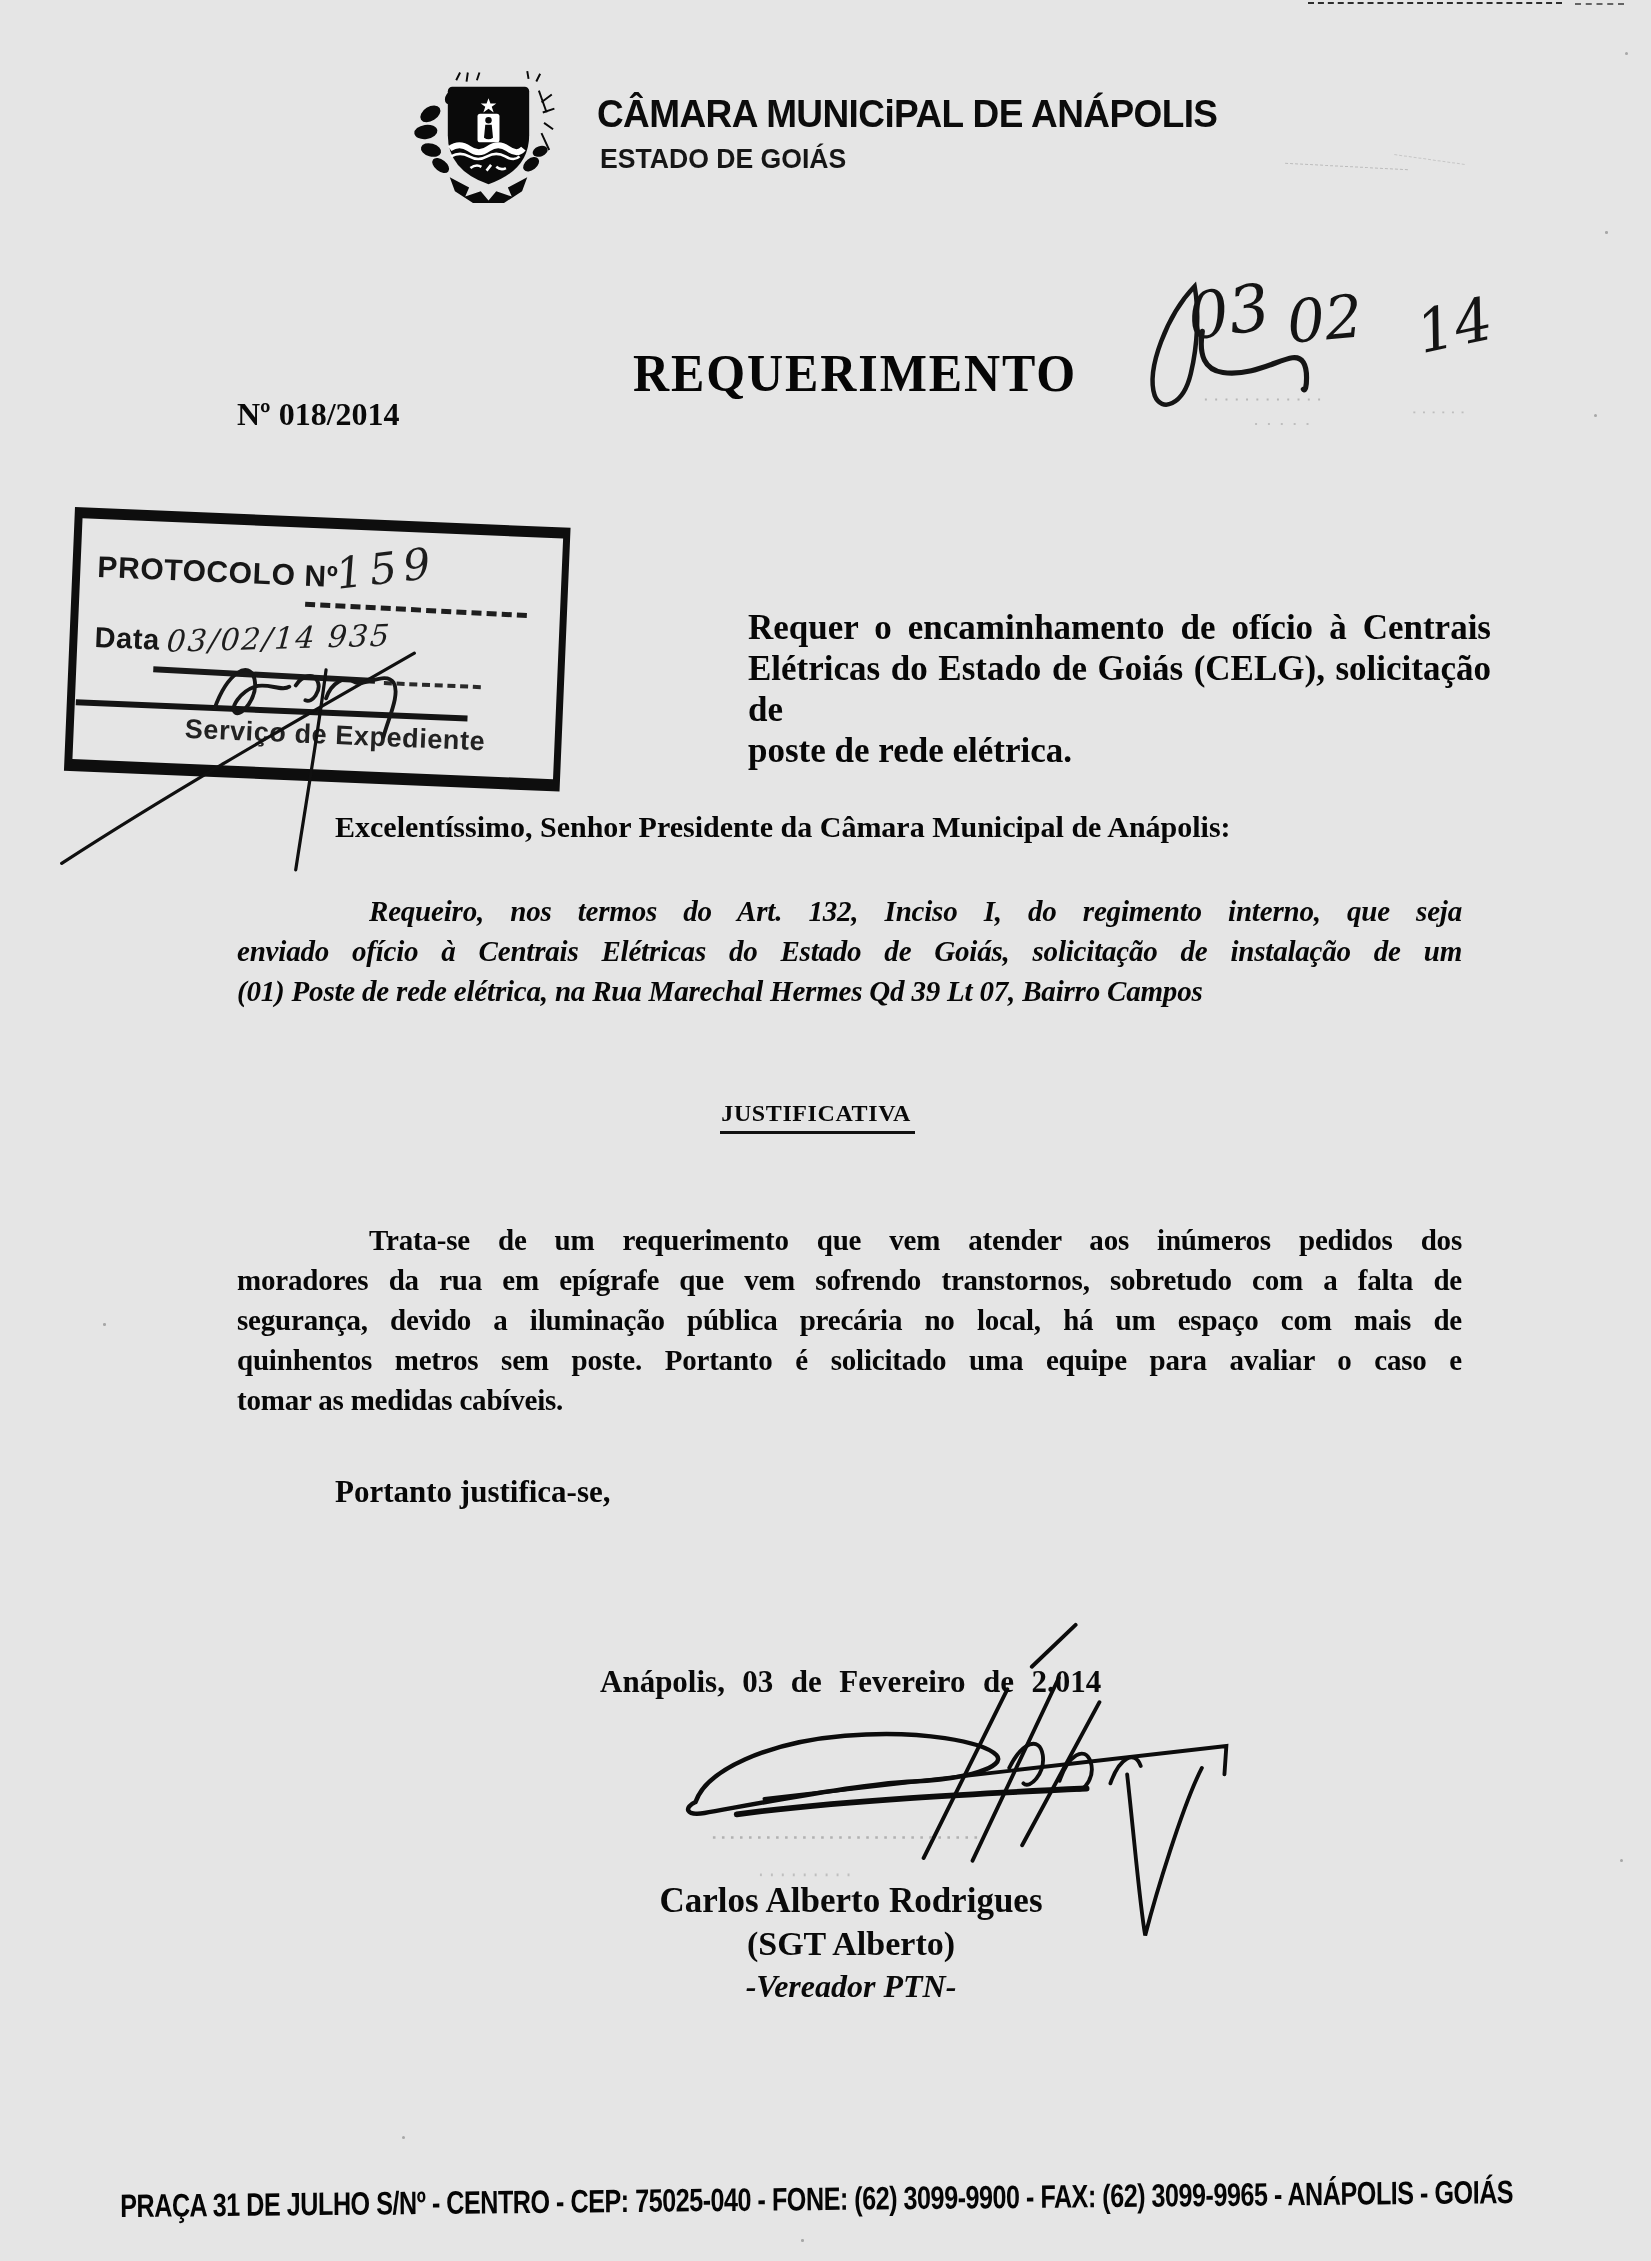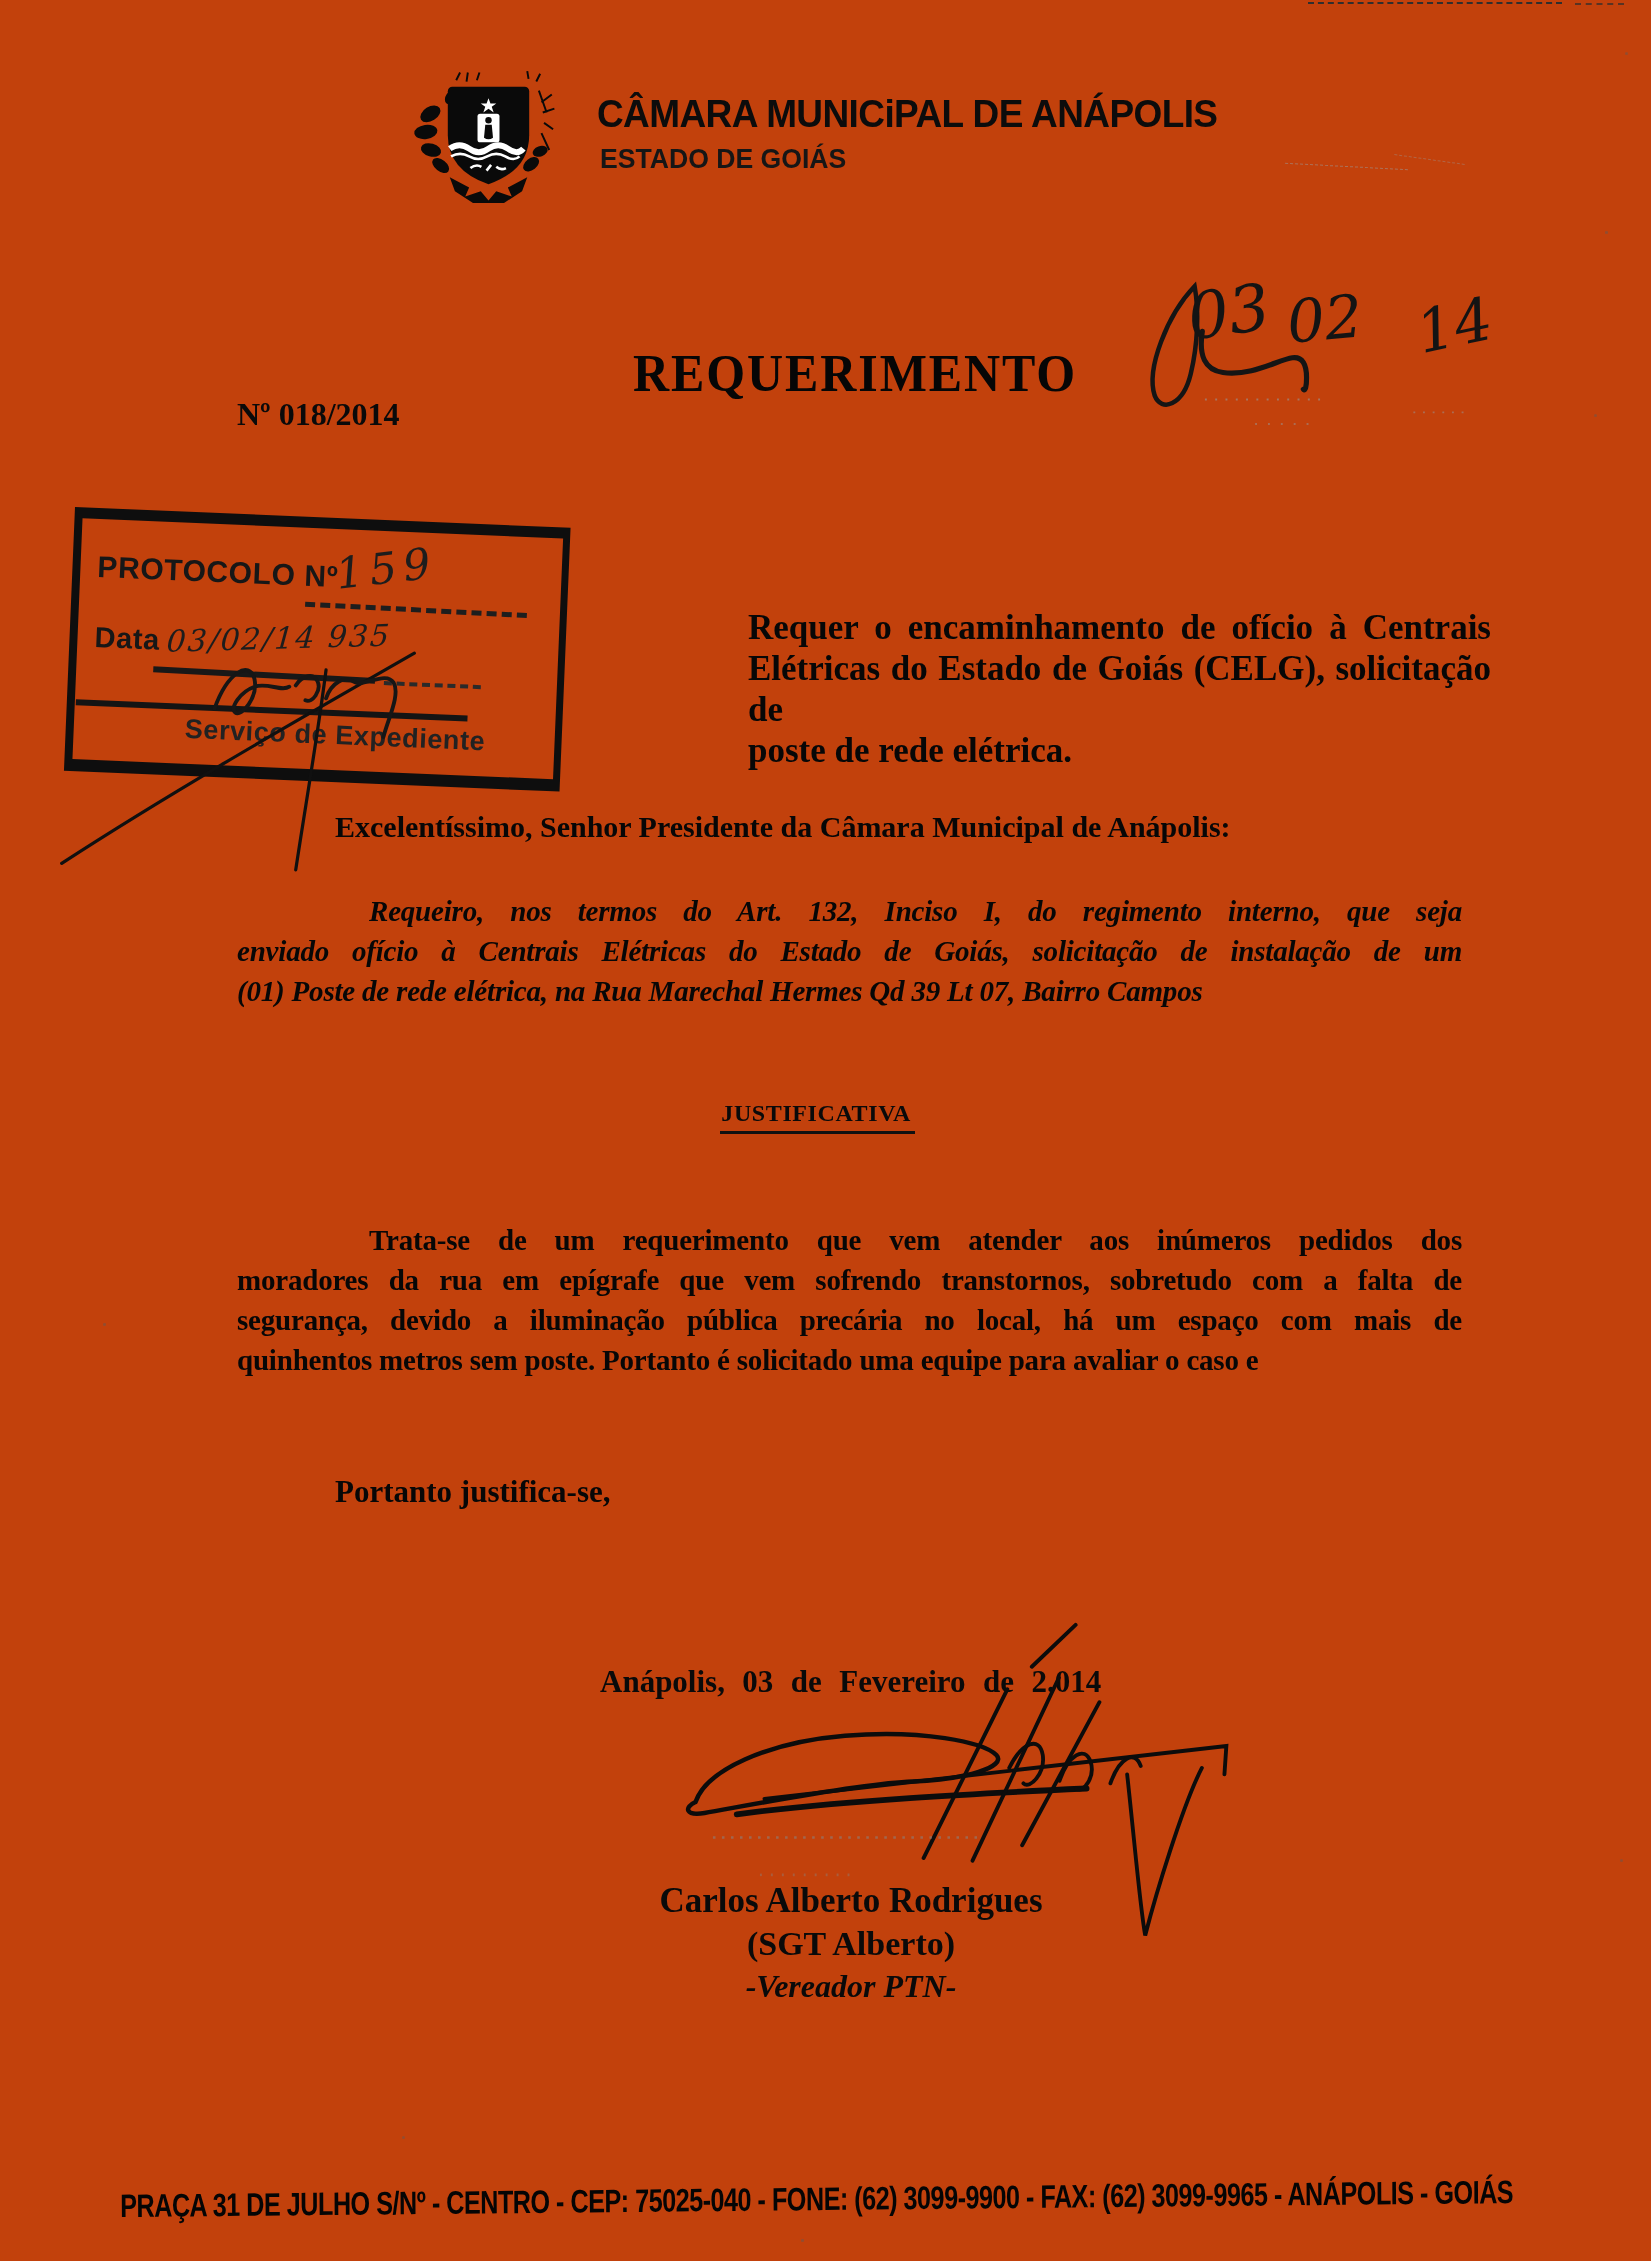--- a/index.html
+++ b/index.html
@@ -1,16 +1,16 @@
 <!DOCTYPE html>
 <html style="font-size:10.3px"><head>
 <meta charset="utf-8">
 <style>
   html,body{margin:0;padding:0;background:#9a9a9a;}
-  #page{position:relative;width:1651px;height:2261px;background:#c2410c;overflow:hidden;
+  #page{position:relative;width:1651px;height:2261px;background:#e5e5e5;overflow:hidden;
         font-family:"Liberation Serif", serif;color:#0a0a0a;}
   .abs{position:absolute;}
 
   
   #org-name{left:597px;top:94px;font-family:"Liberation Sans",sans-serif;font-weight:bold;
             font-size:37px;letter-spacing:-0.6px;color:#0c0c0c;white-space:nowrap;transform:scaleY(1.04);}
   #state-name{left:600px;top:143px;font-family:"Liberation Sans",sans-serif;font-weight:bold;
             font-size:28px;letter-spacing:0px;color:#161616;white-space:nowrap;transform:scaleX(0.95);transform-origin:left top;}
 
   
@@ -165,20 +165,21 @@
       <div>(01) Poste de rede elétrica, na Rua Marechal Hermes Qd 39 Lt 07, Bairro Campos</div>
     </div>
 
   <div class="abs" id="justificativa">JUSTIFICATIVA</div>
 
   <div class="abs serifbold jlines indent" id="para2">
       <div>Trata-se de um requerimento que vem atender aos inúmeros pedidos dos</div>
       <div>moradores da rua em epígrafe que vem sofrendo transtornos, sobretudo com a falta de</div>
       <div>segurança, devido a iluminação pública precária no local, há um espaço com mais de</div>
       <div>quinhentos metros sem poste. Portanto é solicitado uma equipe para avaliar o caso e</div>
+      <div>tomar as medidas cabíveis.</div>
     </div>
 
   <div class="abs serifbold" id="closing">Portanto justifica-se,</div>
 
   <div class="abs" id="dateline">Anápolis, 03 de Fevereiro de 2.014</div>
 
   <svg class="abs" style="left:658px;top:1612px;" width="593" height="335" viewBox="1020 2500 920 520">
     <g stroke="#0c0c0c" fill="none" stroke-linecap="round">
       <path d="M1078,2795 C1095,2745 1190,2702 1310,2692 C1430,2682 1525,2702 1545,2722 C1562,2740 1498,2760 1415,2763 C1330,2766 1150,2802 1092,2812 C1062,2817 1060,2803 1078,2795" stroke-width="7"></path>
       <path d="M1185,2790 L1902,2708 L1899,2752" stroke-width="6"></path>

